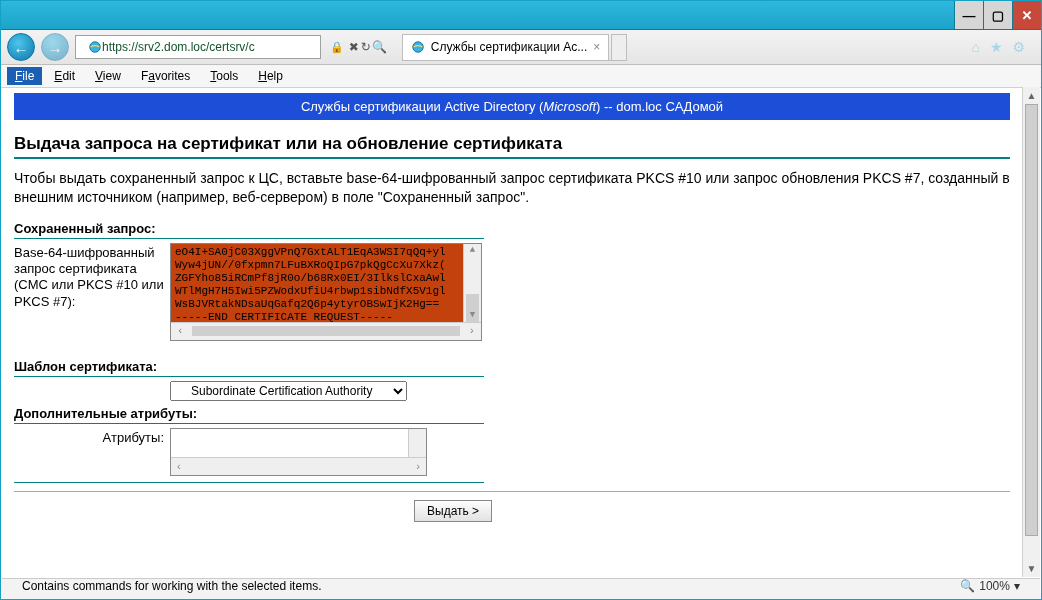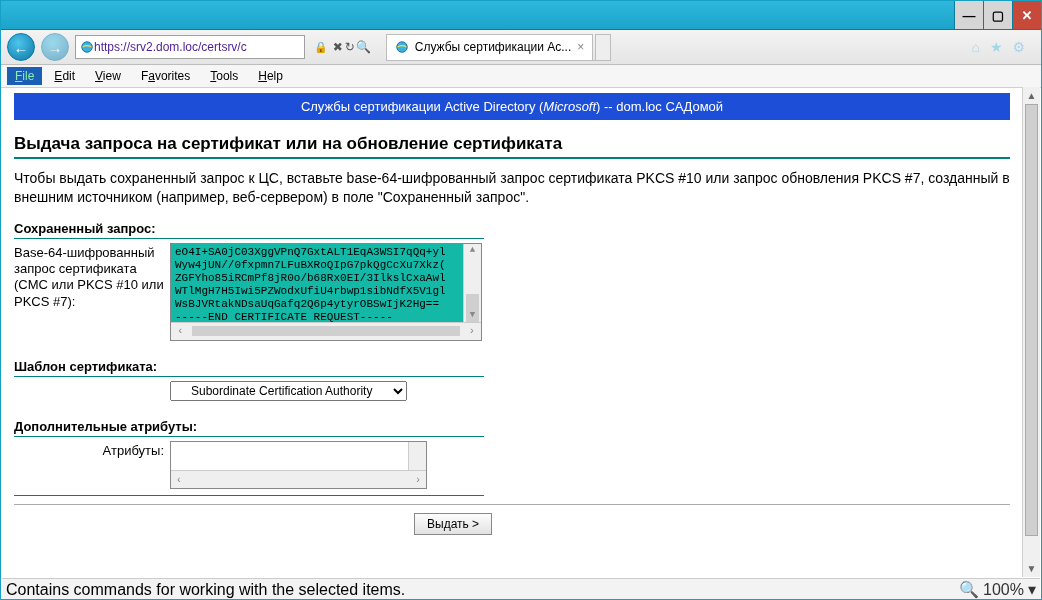--- a/index.html
+++ b/index.html
@@ -3,61 +3,61 @@
 <meta charset="utf-8">
 <style>
 html,body{margin:0;padding:0;font-family:"Segoe UI",Tahoma,sans-serif;font-size:11px;background:#fff;color:#000;overflow:hidden}
 .window{width:1042px;height:600px;border:1px solid #16a0c4;box-sizing:border-box;position:relative;background:#fff}
 .titlebar{height:28px;background:linear-gradient(to bottom,#2fb8dd,#1ba3ca);display:flex;justify-content:flex-end;align-items:stretch;border-bottom:1px solid #0d7a96}
 .tb-btn{width:28px;display:flex;align-items:center;justify-content:center;color:#000;font-size:13px;font-weight:bold;border-left:1px solid #0d7a96;background:#d6d6d6}
 .tb-close{background:#c7493a;color:#fff}
 .addrbar{height:34px;background:linear-gradient(to bottom,#f3f3f3,#e5e5e5);display:flex;align-items:center;padding:0 6px;gap:6px;border-bottom:1px solid #bdbdbd}
 .navbtn{width:26px;height:26px;border-radius:50%;background:radial-gradient(circle at 40% 35%,#4dc5ec,#0b78a8);display:flex;align-items:center;justify-content:center;color:#fff;font-size:15px;border:1px solid #0b78a8}
 .navbtn.fwd{opacity:.5}
-.urlbox{flex:0 0 220px;height:22px;background:#fff;border:1px solid #a0a0a0;display:flex;align-items:center;padding:0 4px;font-size:12px;color:#4c1d95}
+.urlbox{flex:0 0 220px;height:22px;background:#fff;border:1px solid #a0a0a0;display:flex;align-items:center;padding:0 12px;font-size:12px;color:#14532d}
 .urlsep{display:flex;align-items:center;gap:2px;color:#555}
 .tabstrip{display:flex;border-bottom:1px solid #bdbdbd;height:26px;margin-left:8px}
 .tab{background:#fff;border:1px solid #bdbdbd;border-bottom:none;display:flex;align-items:center;padding:0 8px;font-size:12px;gap:6px;max-width:200px}
 .newtab{width:14px;background:#eee;border:1px solid #bdbdbd;border-bottom:none;margin-left:2px}
 .rightbtns{margin-left:auto;display:flex;gap:10px;color:#fff;font-size:14px;padding-right:10px}
 .rightbtns span{color:#a7d6e8}
 .menubar{height:22px;background:#f6f6f6;border-bottom:1px solid #d0d0d0;display:flex;align-items:center;padding:0 6px;gap:4px;font-size:12px}
 .menubar .mi{padding:2px 8px}
-.menubar .mi.active{background:#1a5fb4;color:#86efac}
+.menubar .mi.active{background:#1a5fb4;color:#ffffff}
 .menubar .mi .u{text-decoration:underline}
 .content-wrap{position:absolute;top:86px;bottom:22px;left:1px;right:1px;display:flex}
 .page{flex:1;overflow:auto;padding:6px 12px 20px 12px}
 .vscroll{width:17px;background:#f0f0f0;border-left:1px solid #d0d0d0;position:relative}
 .vscroll .arrow{height:17px;display:flex;align-items:center;justify-content:center;color:#666;font-size:10px}
 .vscroll .thumb{position:absolute;top:17px;left:2px;right:2px;height:430px;background:#cfcfcf;border:1px solid #aaa}
 .banner{background:#1d4ed8;color:#fff;padding:6px 10px;font-size:13px;display:flex;justify-content:center;align-items:center}
 .banner .home{}
 .h1{font-size:17px;font-weight:bold;margin:14px 0 0 0}
 .teal-rule{border:none;border-top:2px solid #008080;margin:3px 0 10px 0}
 .teal-rule-thin{border:none;border-top:1px solid #008080;margin:2px 0 4px 0;width:470px}
 .grey-rule{border:none;border-top:1px solid #aaa;margin:8px 0;width:100%}
 .body-text{font-size:14px;line-height:1.35;margin:6px 0 14px 0}
 .section-label{font-size:13px;font-weight:bold;margin-top:8px}
 .row{display:flex;align-items:flex-start;gap:6px;margin-top:4px}
 .lbl{width:150px;font-size:13px;line-height:1.25;text-align:right;padding-top:2px}
 .lbl.left{text-align:left}
-.req-box{width:310px;height:96px;border:1px solid #888;background:#14b8a6;position:relative;font-family:"Courier New",monospace;font-size:11px;line-height:13px;overflow:hidden}
+.req-box{width:310px;height:96px;border:1px solid #888;background:#c2410c;position:relative;font-family:"Courier New",monospace;font-size:11px;line-height:13px;overflow:hidden}
 .req-box .txt{padding:2px 4px;white-space:pre}
 .req-box .vsb{position:absolute;right:0;top:0;bottom:17px;width:17px;background:#efefef;border-left:1px solid #ccc}
 .req-box .vsb .ar{height:14px;display:flex;align-items:center;justify-content:center;color:#888;font-size:9px}
 .req-box .vsb .th{position:absolute;top:50px;left:2px;right:2px;height:28px;background:#cfcfcf}
 .req-box .hsb{position:absolute;bottom:0;left:0;right:0;height:17px;background:#efefef;border-top:1px solid #ccc;display:flex;align-items:center;justify-content:space-between;color:#888;font-size:11px;padding:0 6px}
 .req-box .hsb .hth{flex:1;height:10px;background:#cfcfcf;margin:0 8px}
 select{font-size:12px;padding:1px 16px}
 .attr-box{width:255px;height:46px;border:1px solid #888;background:#fff;position:relative}
 .attr-box .vsb2{position:absolute;right:0;top:0;bottom:17px;width:17px;background:#efefef;border-left:1px solid #ccc}
 .attr-box .hsb2{position:absolute;bottom:0;left:0;right:0;height:17px;background:#efefef;border-top:1px solid #ccc;display:flex;align-items:center;justify-content:space-between;color:#888;font-size:11px;padding:0 6px}
 .submit-row{display:flex;justify-content:flex-start;margin-left:400px}
 .btn{background:linear-gradient(to bottom,#fdfdfd,#e2e2e2);border:1px solid #888;padding:3px 12px;font-size:12px}
-.statusbar{position:absolute;bottom:0;left:1px;right:1px;height:20px;background:#f3f3f3;border-top:1px solid #ccc;display:flex;align-items:flex-end;padding:0 4px;font-size:16px;justify-content:space-between}
+.statusbar{position:absolute;bottom:0;left:1px;right:1px;height:20px;background:#f3f3f3;border-top:1px solid #ccc;display:flex;align-items:flex-start;padding:0 20px;font-size:12px;justify-content:space-between}
 .zoom{display:flex;align-items:center;gap:4px;color:#333}
 .eicon-svg{width:14px;height:14px}
 .star{font-size:14px}
 .lock{font-size:11px;color:#666;margin:0 3px}
 </style>
 </head>
 <body>
 
 <div class="window">
 
@@ -151,21 +151,21 @@
 
       <div class="section-label" style="margin-top:18px">Шаблон сертификата:</div>
       <hr class="teal-rule-thin">
       <div class="row">
         <div class="lbl"></div>
         <select>
           <option>Subordinate Certification Authority</option>
         </select>
       </div>
 
-      <div class="section-label" style="margin-top:18px">Дополнительные атрибуты:</div>
+      <div class="section-label" style="margin-top:5px">Дополнительные атрибуты:</div>
       <hr class="teal-rule-thin">
       <div class="row">
         <div class="lbl">Атрибуты:</div>
         <div class="attr-box">
           <div class="vsb2"></div>
           <div class="hsb2">
             <span>‹</span>
             <span>›</span>
           </div>
         </div>

